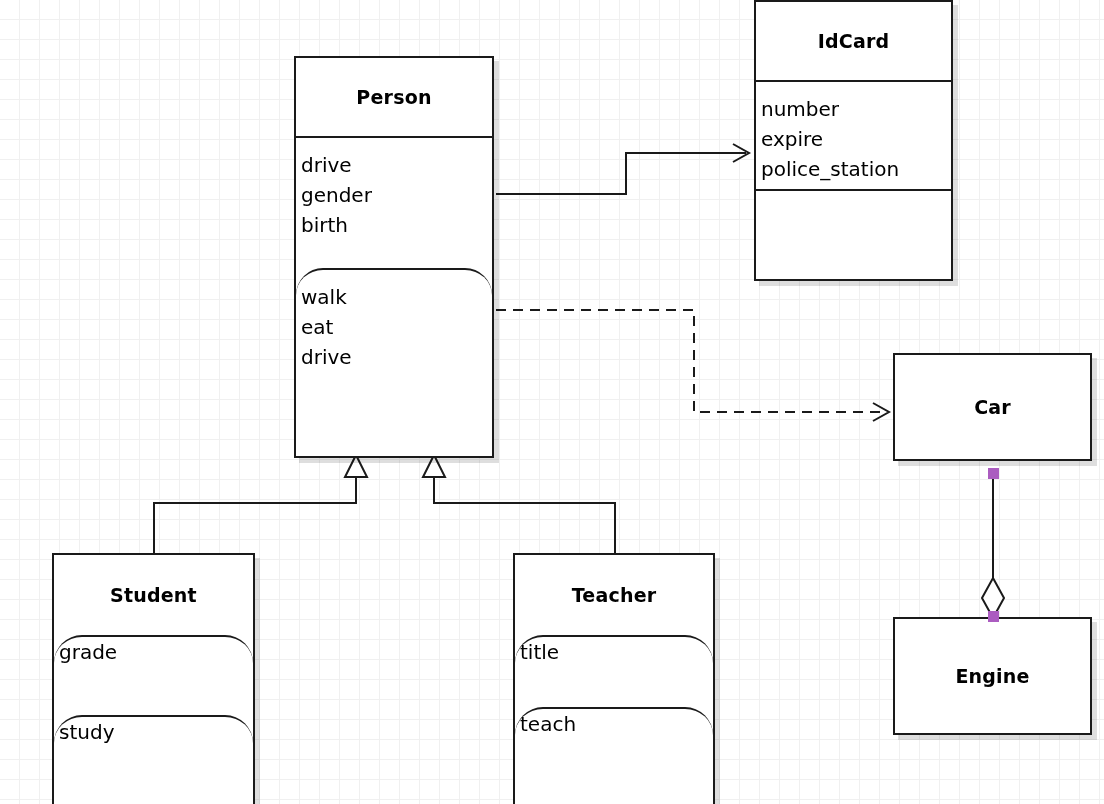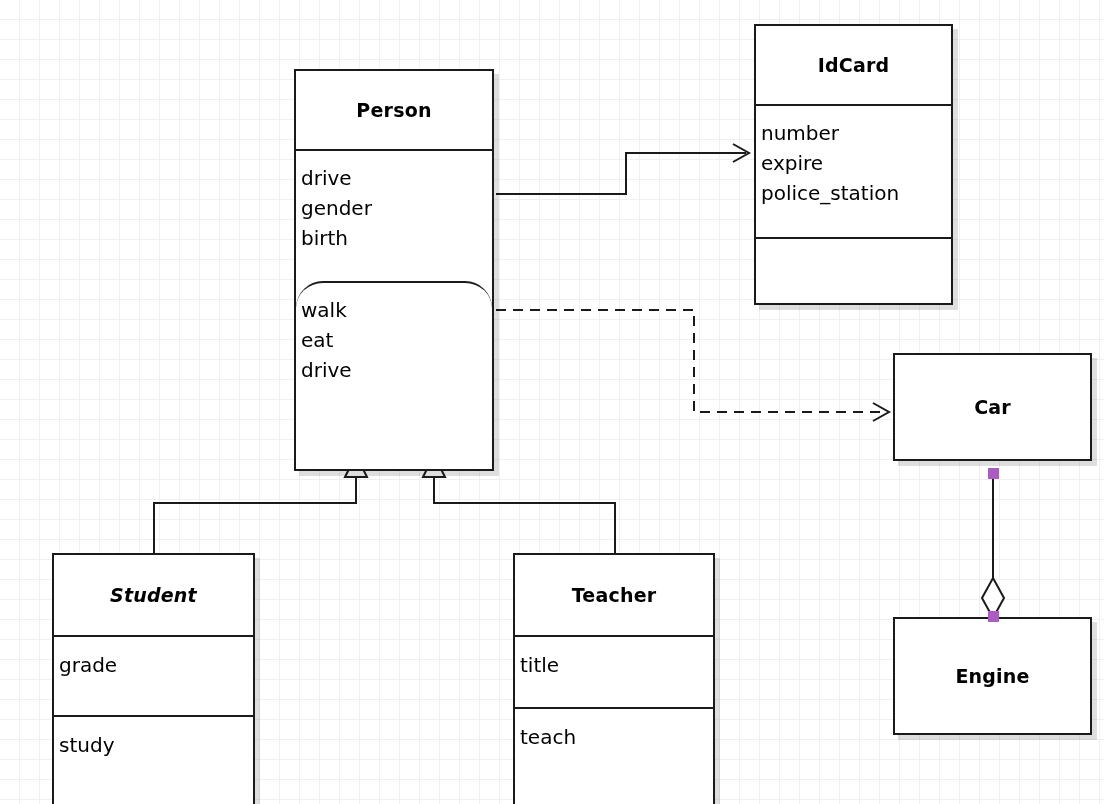--- a/index.html
+++ b/index.html
@@ -56,21 +56,22 @@
   .members {
     padding: 12px 0 0 5px;
   }
   .member {
     font-size: 20px;
     line-height: 30px;
     color: #000000;
     white-space: nowrap;
   }
   .members.single {
-    padding-top: 13px;
+    padding-top: 0;
+    border-radius: 28px;
   }
   .handle {
     position: absolute;
     width: 11px;
     height: 11px;
     background: #ab5cc0;
     z-index: 5;
   }
 </style>
 </head>
@@ -102,46 +103,46 @@
 
     <g>
       <path d="M 993 471 L 993 578" fill="none" stroke="#1a1a1a" stroke-width="2"></path>
       <polygon points="993,578 1004,598 993,618 982,598" fill="#ffffff" stroke="#1a1a1a" stroke-width="2"></polygon>
     </g>
   </svg>
 
   <div class="handle" style="left:988px; top:468px;"></div>
   <div class="handle" style="left:988px; top:611px;"></div>
 
-  <div class="uml-class" style="left:294px; top:69px; width:200px; height:402px;">
+  <div class="uml-class" style="left:294px; top:56px; width:200px; height:402px;">
     <div class="compartment class-title" style="height:78px;">Person</div>
     <div class="compartment members" style="height:132px;">
       <div class="member">drive</div>
       <div class="member">gender</div>
       <div class="member">birth</div>
     </div>
     <div class="compartment members" style="height:188px;border-radius:27px;">
       <div class="member">walk</div>
       <div class="member">eat</div>
       <div class="member">drive</div>
     </div>
   </div>
 
-  <div class="uml-class" style="left:754px; top:24px; width:199px; height:281px;">
+  <div class="uml-class" style="left:754px; top:0; width:199px; height:281px;">
     <div class="compartment class-title" style="height:78px;">IdCard</div>
-    <div class="compartment members" style="height:133px;">
+    <div class="compartment members" style="height:109px;">
       <div class="member">number</div>
       <div class="member">expire</div>
       <div class="member">police_station</div>
     </div>
     <div class="compartment members" style="height:68px;"></div>
   </div>
 
   <div class="uml-class" style="left:52px; top:553px; width:203px; height:265px;">
-    <div class="compartment class-title" style="height:80px;font-style:italic;">Student</div>
+    <div class="compartment class-title" style="height:80px;">Student</div>
     <div class="compartment members single" style="height:80px;">
       <div class="member">grade</div>
     </div>
     <div class="compartment members single" style="height:101px;">
       <div class="member">study</div>
     </div>
   </div>
 
   <div class="uml-class" style="left:513px; top:553px; width:202px; height:265px;">
     <div class="compartment class-title" style="height:80px;">Teacher</div>

